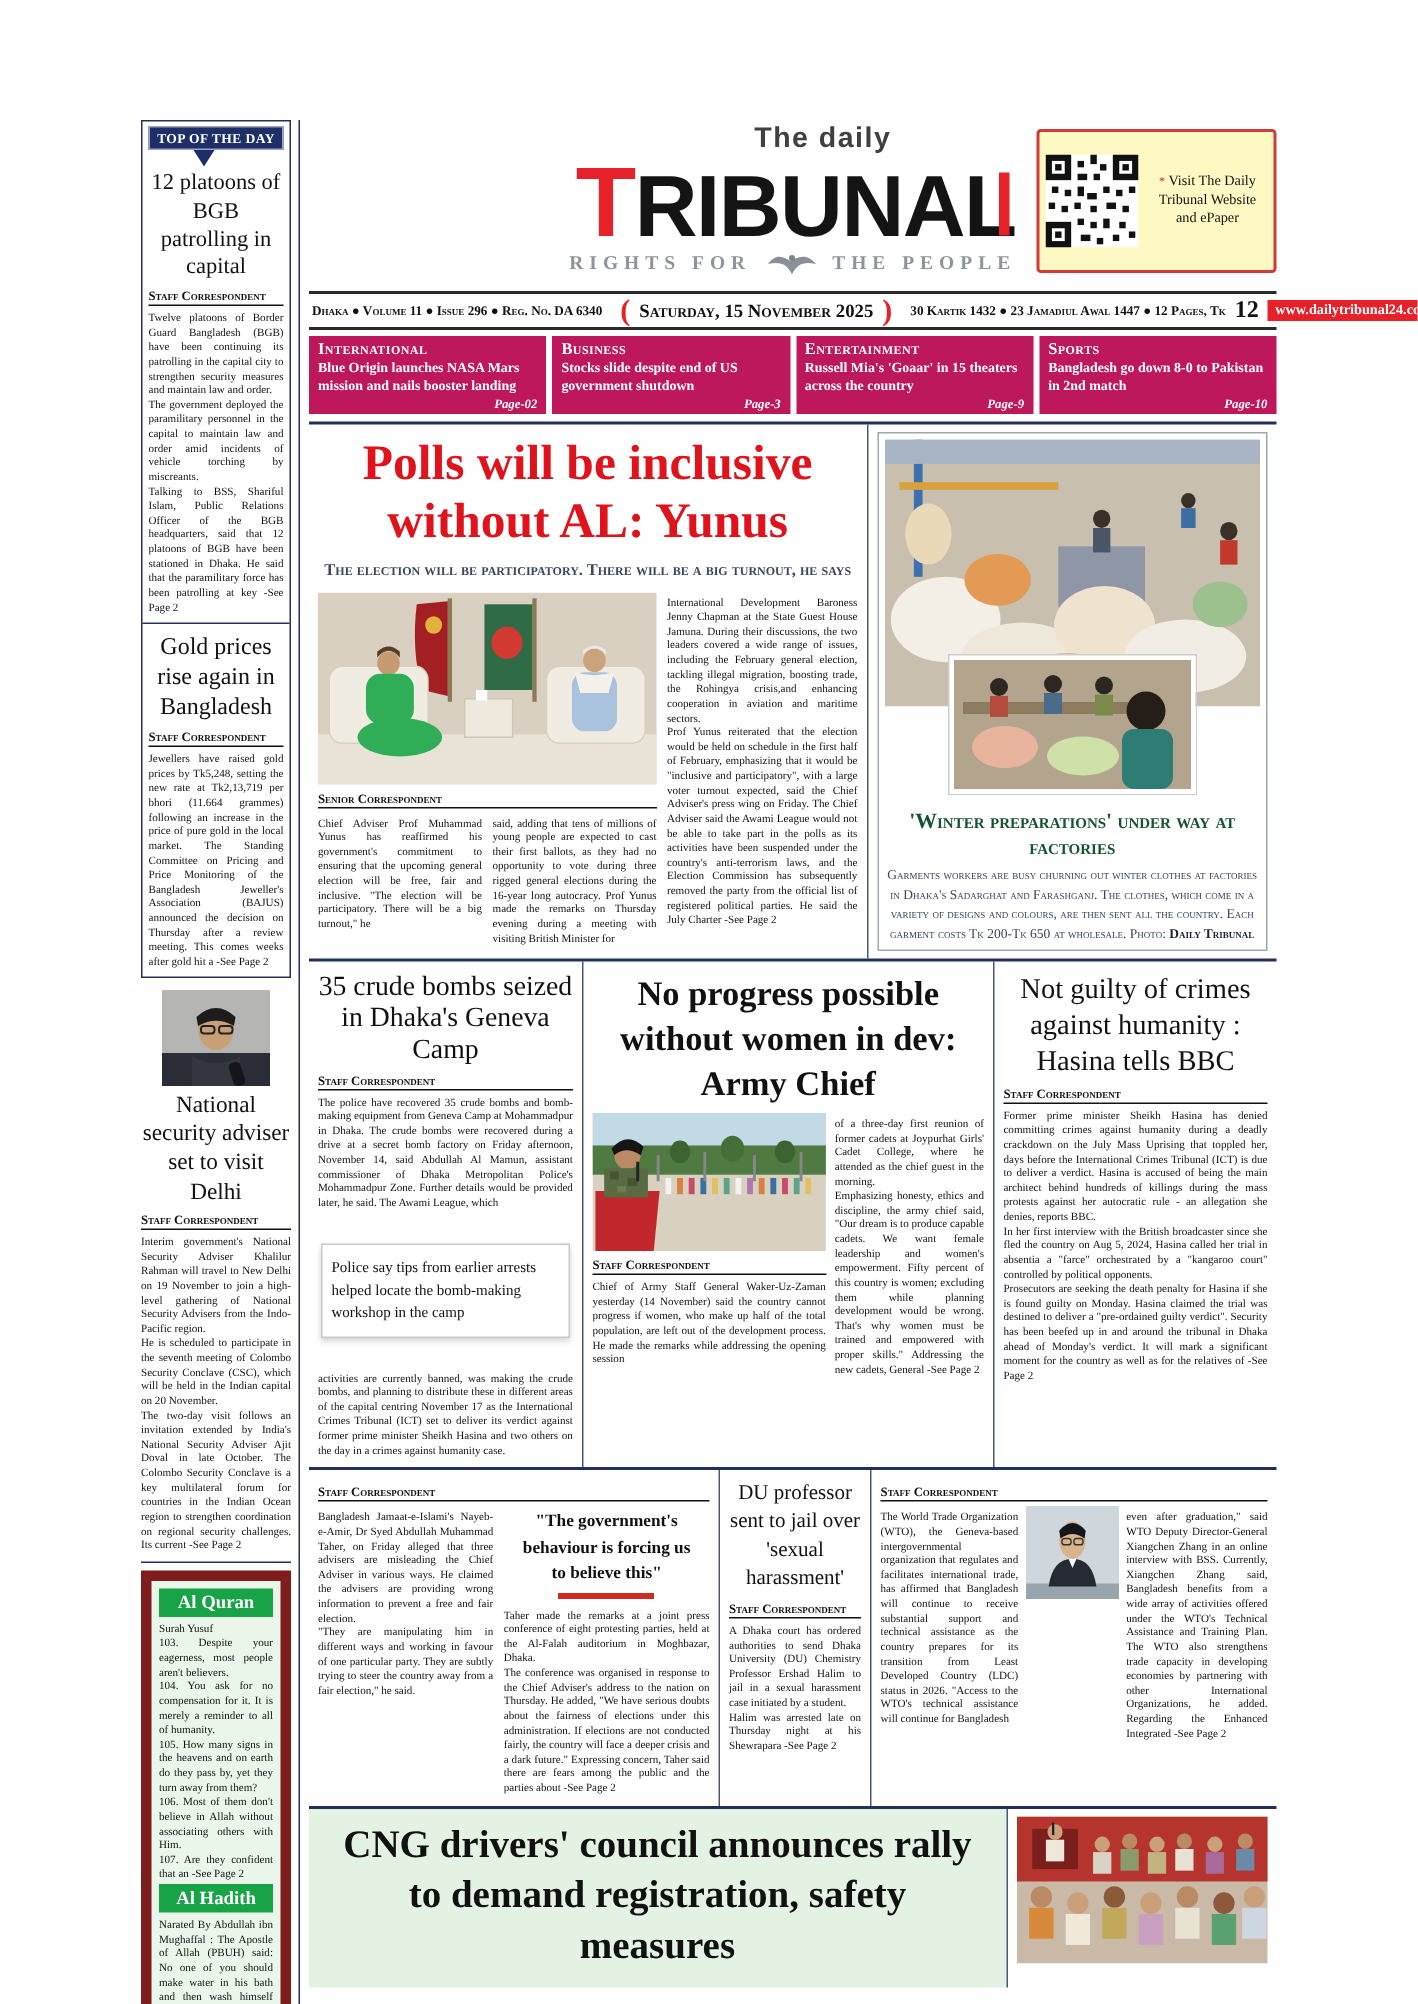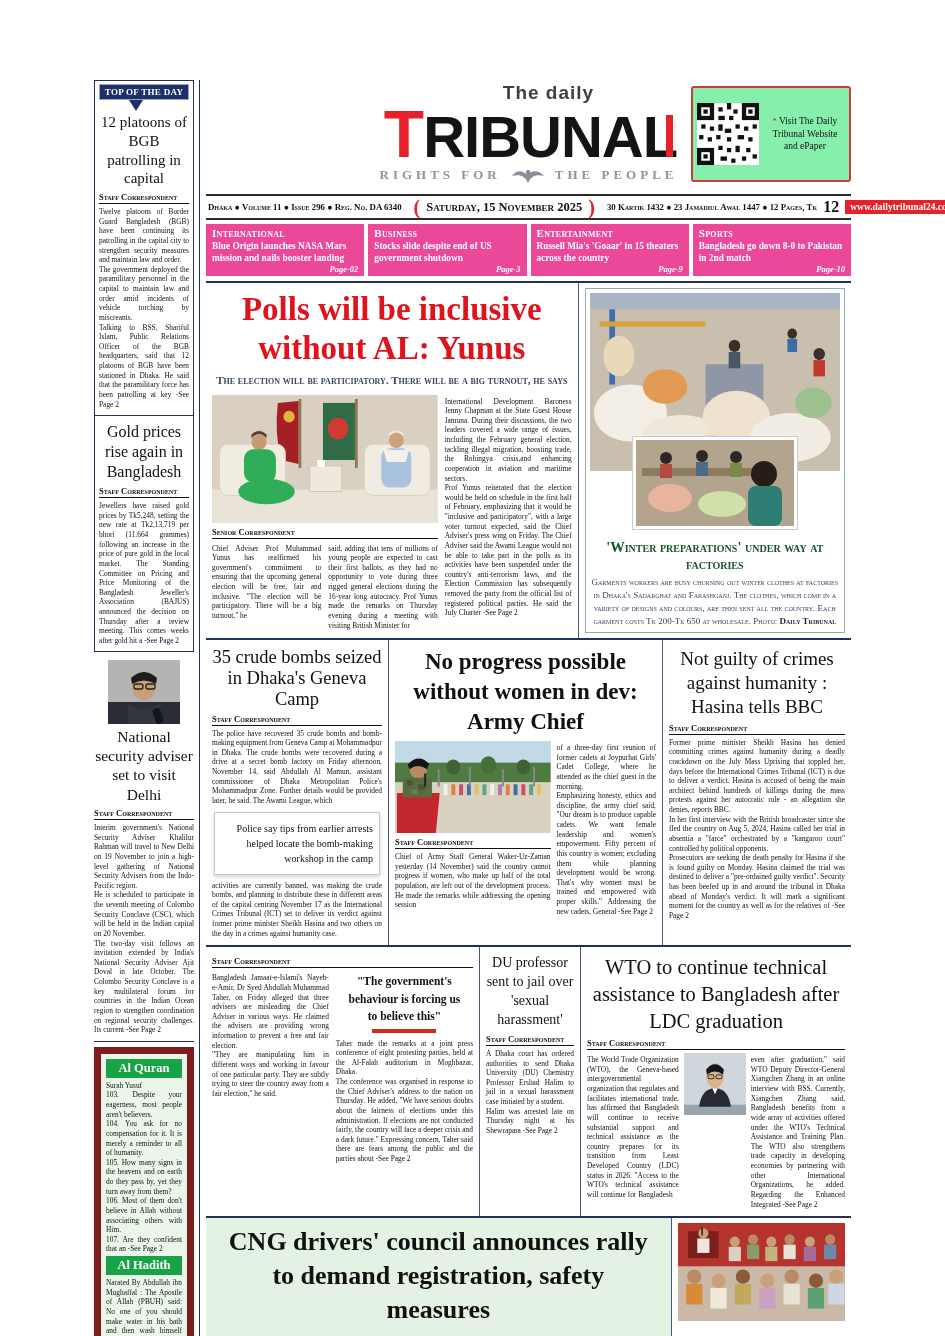--- a/index.html
+++ b/index.html
@@ -23,31 +23,31 @@
   .green-body{padding:0 2px;}
   
   .main{flex:1;min-width:0;}
   .masthead{position:relative;text-align:center;padding-top:2px;height:112px;}
   .brand-prefix{color:#404040;font-weight:bold;font-size:19px;font-family:"Liberation Sans",sans-serif;letter-spacing:1px;margin-left:40px;}
   .brand-row{font-family:"Liberation Sans",sans-serif;font-weight:bold;letter-spacing:-1px;line-height:.92;}
   .brand-t{color:#e62129;font-size:66px;}
   .brand-mid,.brand-last{color:#141414;font-size:58px;}
   .lbar{display:inline-block;width:7px;height:42px;background:#e62129;margin-left:-11px;}
   .tagline{display:flex;align-items:center;justify-content:center;gap:10px;color:#8d949c;font-weight:bold;font-size:13px;letter-spacing:4px;margin-top:1px;}
-  .qr-box{position:absolute;right:0;top:6px;width:148px;height:84px;border:2px solid #d23a3a;border-radius:3px;display:flex;align-items:center;gap:6px;padding:4px;background:#86efac;}
+  .qr-box{position:absolute;right:0;top:6px;width:148px;height:84px;border:2px solid #d23a3a;border-radius:3px;display:flex;align-items:center;gap:6px;padding:4px;background:#fef9c3;}
   .qr-caption{font-size:9.5px;line-height:1.35;text-align:center;flex:1;}
   .qr-star{color:#c22;font-size:8px;}
   .dateline{display:flex;align-items:center;gap:6px;border-top:2px solid #2a2a2a;border-bottom:2px solid #2a2a2a;padding:2px 2px;font-variant:small-caps;font-weight:bold;font-size:8.8px;white-space:nowrap;}
   .dl-paren{color:#e62129;font-size:20px;font-weight:bold;line-height:.8;}
   .dl-date{font-size:12.5px;}
   .dl-price{font-size:16px;}
   .web-box{background:#e62129;color:#fff;font-weight:bold;font-size:9.5px;padding:2px 5px;font-variant:normal;}
   
   .sections{display:flex;gap:4px;margin:4px 0 5px;}
-  .sec{flex:1;background:#ec4899;color:#fff;padding:3px 6px 2px;}
+  .sec{flex:1;background:#be185d;color:#fff;padding:3px 6px 2px;}
   .sec-name{font-variant:small-caps;font-weight:bold;font-size:11px;letter-spacing:.3px;}
   .sec-hl{font-weight:bold;font-size:9.3px;line-height:1.25;margin-top:2px;}
   .sec-page{font-style:italic;font-size:8.5px;text-align:right;font-weight:bold;}
   
   .row{display:flex;border-top:2px solid #23305a;}
   .cell{padding:5px 6px;min-width:0;}
   .vline{border-right:1.2px solid #4a5878;}
   
   .lead{width:58%;}
   .lead-hl{color:#e0131c;font-weight:bold;font-size:33px;line-height:1.18;}
@@ -60,21 +60,21 @@
   
   .winter{width:42%;}
   .winter-frame{border:1px solid #9aa;padding:4px;text-align:center;}
   .winter-inset{margin-top:-34px;border:3px solid #fff;box-shadow:0 0 0 1px #ccc;display:inline-block;line-height:0;}
   .winter-title{color:#14532d;font-variant:small-caps;font-weight:bold;font-size:14.5px;margin:6px 0 3px;}
   .winter-cap{font-variant:small-caps;font-size:9px;color:#39465e;line-height:1.45;}
   .winter-cap b{color:#1c2538;}
   
   .bombs{width:28%;}
   .bombs-hl{font-size:18.5px;font-weight:normal;}
-  .pullquote{border:1px solid #c8c8c8;box-shadow:0 2px 4px rgba(0,0,0,.18);padding:8px 6px;font-size:10px;text-align:right;line-height:1.5;margin:6px 2px;}
+  .pullquote{border:1px solid #c8c8c8;box-shadow:0 2px 4px rgba(0,0,0,.18);padding:8px 6px;font-size:10px;text-align:left;line-height:1.5;margin:22px 2px;}
   .army{width:43%;}
   .army-hl{font-size:23px;font-weight:bold;line-height:1.3;}
   .army-mid{display:flex;gap:6px;margin-top:4px;}
   .army-left{width:61%;}
   .army-right{width:39%;}
   .hasina{width:29%;}
   .hasina-hl{font-size:19px;font-weight:normal;line-height:1.25;}
   
   .taher{width:43%;}
   .taher-hl{font-size:22.5px;font-weight:bold;line-height:1.2;}
@@ -416,21 +416,20 @@
       </div>
 
       <div class="cell du vline">
         <div class="hl du-hl">DU professor sent to jail over 'sexual harassment'</div>
         <div class="byline">Staff Correspondent</div>
         <p class="bt">A Dhaka court has ordered authorities to send Dhaka University (DU) Chemistry Professor Ershad Halim to jail in a sexual harassment case initiated by a student.
 Halim was arrested late on Thursday night at his Shewrapara        -See Page 2</p>
       </div>
 
       <div class="cell wto">
-        <div class="hl wto-hl">WTO to continue technical assistance to Bangladesh after LDC graduation</div>
         <div class="byline">Staff Correspondent</div>
         <div class="wto-mid">
           <div class="wto-c1">
               <p class="bt">The World Trade Organization (WTO), the Geneva-based intergovernmental organization that regulates and facilitates international trade, has affirmed that Bangladesh will continue to receive substantial support and technical assistance as the country prepares for its transition from Least Developed Country (LDC) status in 2026. "Access to the WTO's technical assistance will continue for Bangladesh</p>
             </div>
           <div class="wto-ph">
             <svg width="100%" height="62" viewBox="0 0 70 60" preserveAspectRatio="none">
               <rect width="70" height="60" fill="#cfd6dc"></rect>
               <rect y="50" width="70" height="10" fill="#9aa4ad"></rect>
               <ellipse cx="35" cy="22" rx="10" ry="12" fill="#d9b38c"></ellipse>

